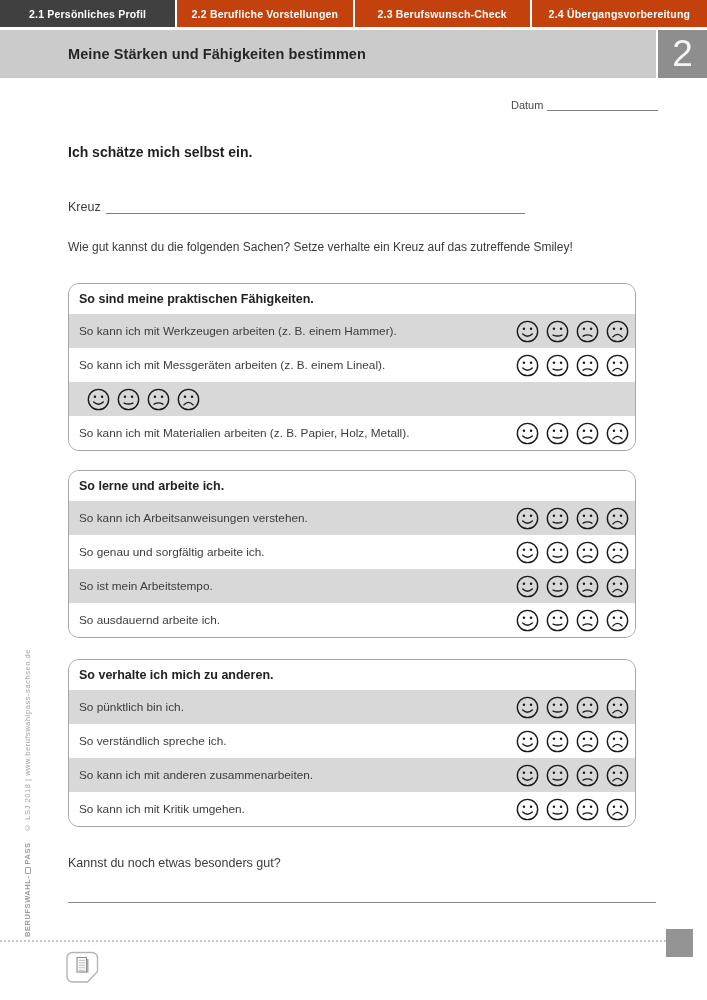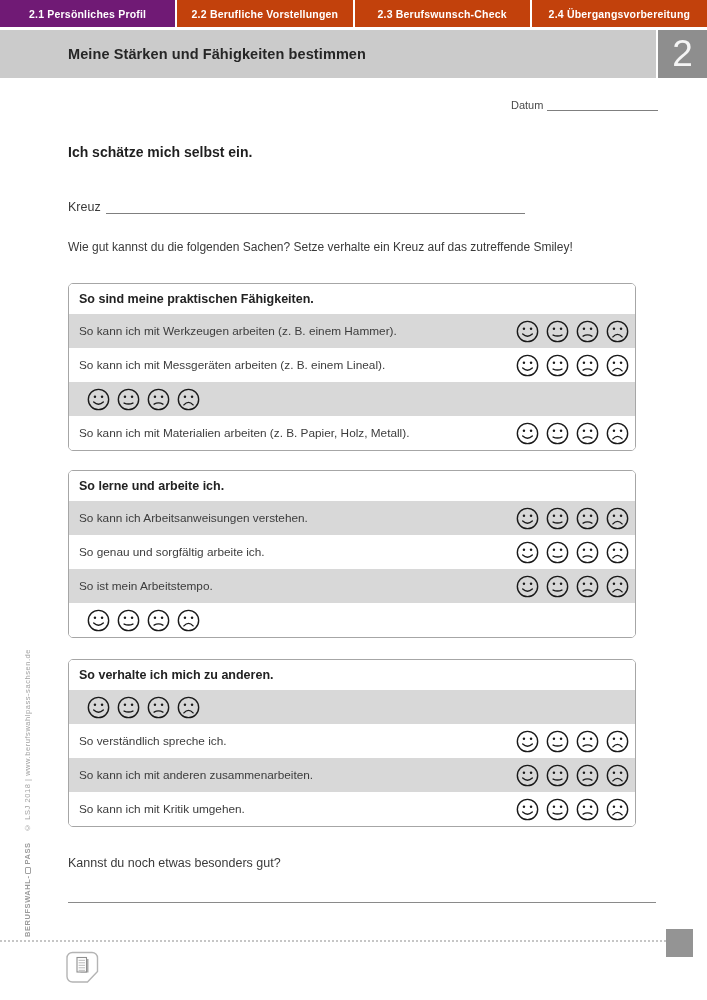--- a/index.html
+++ b/index.html
@@ -12,21 +12,21 @@
   }
   .page { position: absolute; inset: 0; width: 707px; height: 1000px; background: #fff; }
 
   
   .tabs { position: absolute; top: 0; left: 0; width: 707px; height: 27px; display: flex; gap: 2px; }
   .tab {
     flex: 1; display: flex; align-items: center; justify-content: center;
     background: #c2410c; color: #ffffff; font-size: 10.5px; font-weight: bold;
     letter-spacing: 0.2px; cursor: default; white-space: nowrap;
   }
-  .tab.active { background: #701a75; }
+  .tab.active { background: #404040; }
 
   
   .band { position: absolute; top: 30px; left: 0; width: 707px; height: 48px; background: #cbcbcb; }
   .band-title {
     position: absolute; left: 68px; top: 50%; transform: translateY(-50%);
     font-size: 14.5px; font-weight: bold; color: #262626; letter-spacing: 0.1px;
   }
   .chapter-box {
     position: absolute; right: 0; top: 0; width: 51px; height: 48px;
     background: #8e8e8e; border-left: 2px solid #ffffff;
@@ -42,21 +42,21 @@
   .self-heading { position: absolute; top: 144px; left: 68px; font-size: 14px; font-weight: bold; color: #1f1f1f; }
 
   .name-row { position: absolute; top: 200px; left: 68px; font-size: 12.5px; color: #3a3a3a; }
   .name-row .fill-line { width: 419px; margin-left: 5px; }
 
   .instruction { position: absolute; top: 240px; left: 68px; font-size: 12px; color: #3a3a3a; }
 
   
   .rating-table {
     position: absolute; left: 68px; width: 568px;
-    border: 1px solid #a6a6a6; border-radius: 5px; overflow: hidden; background: #fff;
+    border: 1px solid #a6a6a6; border-radius: 11px; overflow: hidden; background: #fff;
   }
   .t-header {
     height: 30px; line-height: 30px; padding: 0 10px;
     font-size: 12.5px; font-weight: bold; color: #222222; background: #ffffff;
   }
   .t-row {
     height: 34px; display: flex; align-items: center;
     padding: 0 6px 0 10px; font-size: 11.8px; color: #3c3c3c; background: #ffffff;
   }
   .rating-table > div:nth-child(even) { background: #d8d8d8; }
@@ -319,20 +319,21 @@
           </svg>
           <svg class="smiley" viewBox="0 0 24 24">
             <circle cx="12" cy="12" r="10.6"></circle>
             <circle class="eye" cx="8.3" cy="9.1" r="1.3"></circle>
             <circle class="eye" cx="15.7" cy="9.1" r="1.3"></circle>
             <path d="M7.2 17.6 Q12 12.4 16.8 17.6"></path>
           </svg>
         </span>
     </div>
     <div class="t-row">
+      <span class="t-label">So ausdauernd arbeite ich.</span>
       <span class="smileys">
           <svg class="smiley" viewBox="0 0 24 24">
             <circle cx="12" cy="12" r="10.6"></circle>
             <circle class="eye" cx="8.3" cy="9.1" r="1.3"></circle>
             <circle class="eye" cx="15.7" cy="9.1" r="1.3"></circle>
             <path d="M7 14.6 Q12 19.2 17 14.6"></path>
           </svg>
           <svg class="smiley" viewBox="0 0 24 24">
             <circle cx="12" cy="12" r="10.6"></circle>
             <circle class="eye" cx="8.3" cy="9.1" r="1.3"></circle>
@@ -351,20 +352,21 @@
             <circle class="eye" cx="15.7" cy="9.1" r="1.3"></circle>
             <path d="M7.2 17.6 Q12 12.4 16.8 17.6"></path>
           </svg>
         </span>
     </div>
   </section>
 
   <section class="rating-table" style="top:659px">
     <div class="t-header">So verhalte ich mich zu anderen.</div>
     <div class="t-row">
+      <span class="t-label">So pünktlich bin ich.</span>
       <span class="smileys">
           <svg class="smiley" viewBox="0 0 24 24">
             <circle cx="12" cy="12" r="10.6"></circle>
             <circle class="eye" cx="8.3" cy="9.1" r="1.3"></circle>
             <circle class="eye" cx="15.7" cy="9.1" r="1.3"></circle>
             <path d="M7 14.6 Q12 19.2 17 14.6"></path>
           </svg>
           <svg class="smiley" viewBox="0 0 24 24">
             <circle cx="12" cy="12" r="10.6"></circle>
             <circle class="eye" cx="8.3" cy="9.1" r="1.3"></circle>

